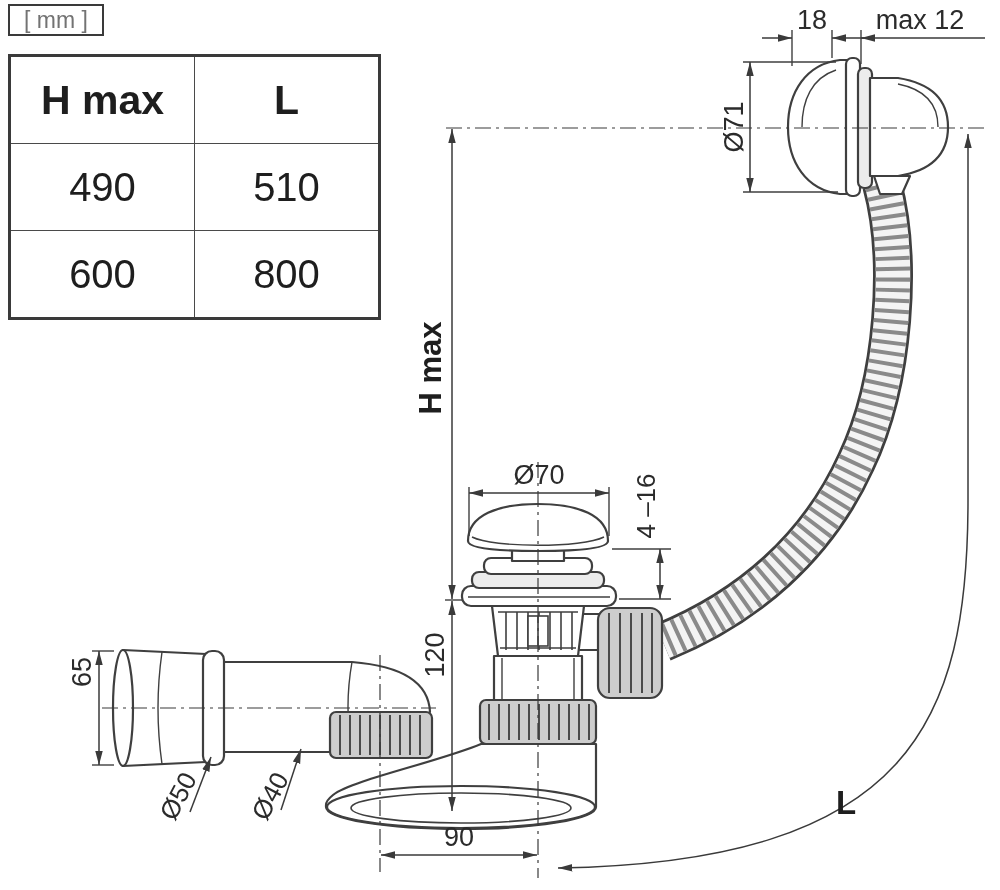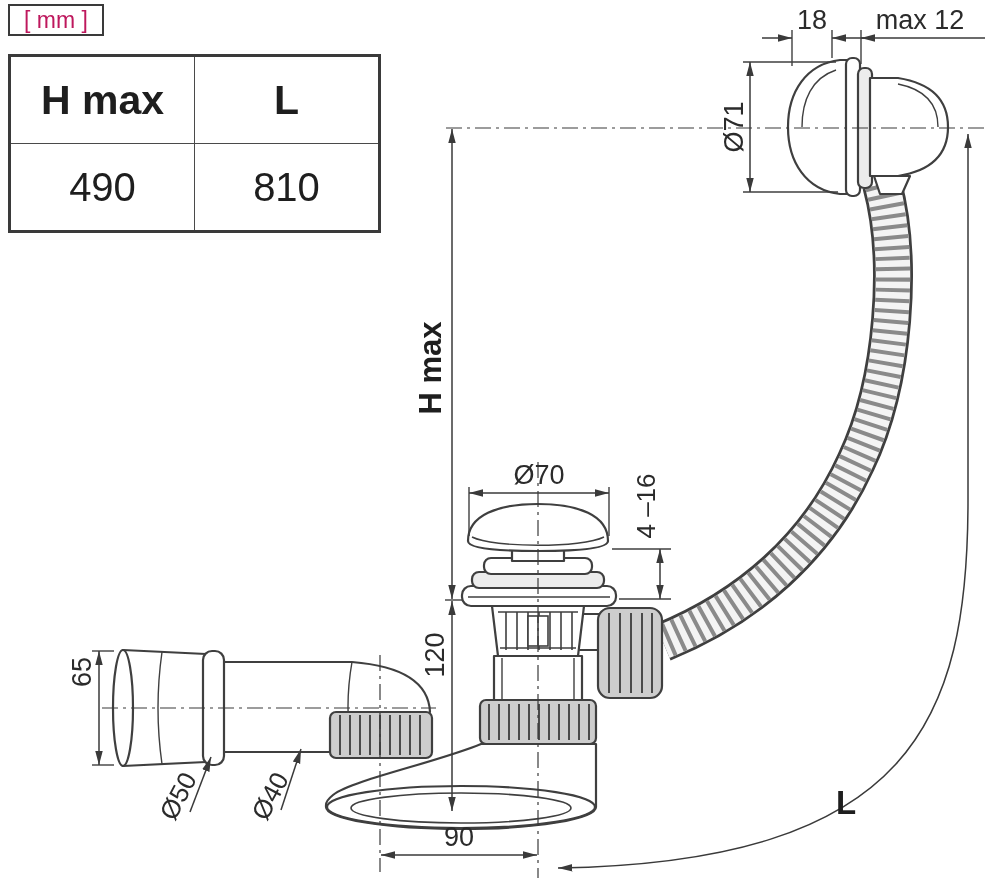--- a/index.html
+++ b/index.html
@@ -3,21 +3,21 @@
 <meta charset="utf-8">
 <style>
   html,body { margin:0; padding:0; }
   body {
     width:1000px; height:890px; position:relative; background:#ffffff;
     font-family:"Liberation Sans", sans-serif; color:#2b2b2b; overflow:hidden;
   }
   .units-box {
     position:absolute; left:8px; top:4px; width:92px; height:28px;
     border:2px solid #3a3a3a; display:flex; align-items:center; justify-content:center;
-    font-size:23px; color:#be185d;
+    font-size:23px; color:#737373;
   }
   table.dim-table {
     position:absolute; left:8px; top:54px; border-collapse:collapse;
     border:3px solid #3a3a3a;
   }
   table.dim-table th, table.dim-table td {
     width:181px; height:84px; border:1.5px solid #4a4a4a;
     text-align:center; vertical-align:middle; font-size:40px; color:#1e1e1e;
   }
   table.dim-table th { font-weight:bold; font-size:41px; }
@@ -48,21 +48,25 @@
 </div>
 
 <table class="dim-table">
   <tbody>
       <tr>
     <th>H max</th>
     <th>L</th>
   </tr>
   <tr>
     <td>490</td>
-    <td>810</td>
+    <td>510</td>
+  </tr>
+  <tr>
+    <td>600</td>
+    <td>800</td>
   </tr>
 </tbody>
   </table>
 
 <svg id="drawing" width="1000" height="890" viewBox="0 0 1000 890">
   <defs>
     <marker id="arr" viewBox="0 0 14 9" refX="13.5" refY="4.5" markerWidth="15" markerHeight="10" orient="auto-start-reverse" markerUnits="userSpaceOnUse">
       <path d="M 13.5,4.5 L 0,0.9 L 0,8.1 Z" fill="#3a3a3a"></path>
     </marker>
   </defs>

